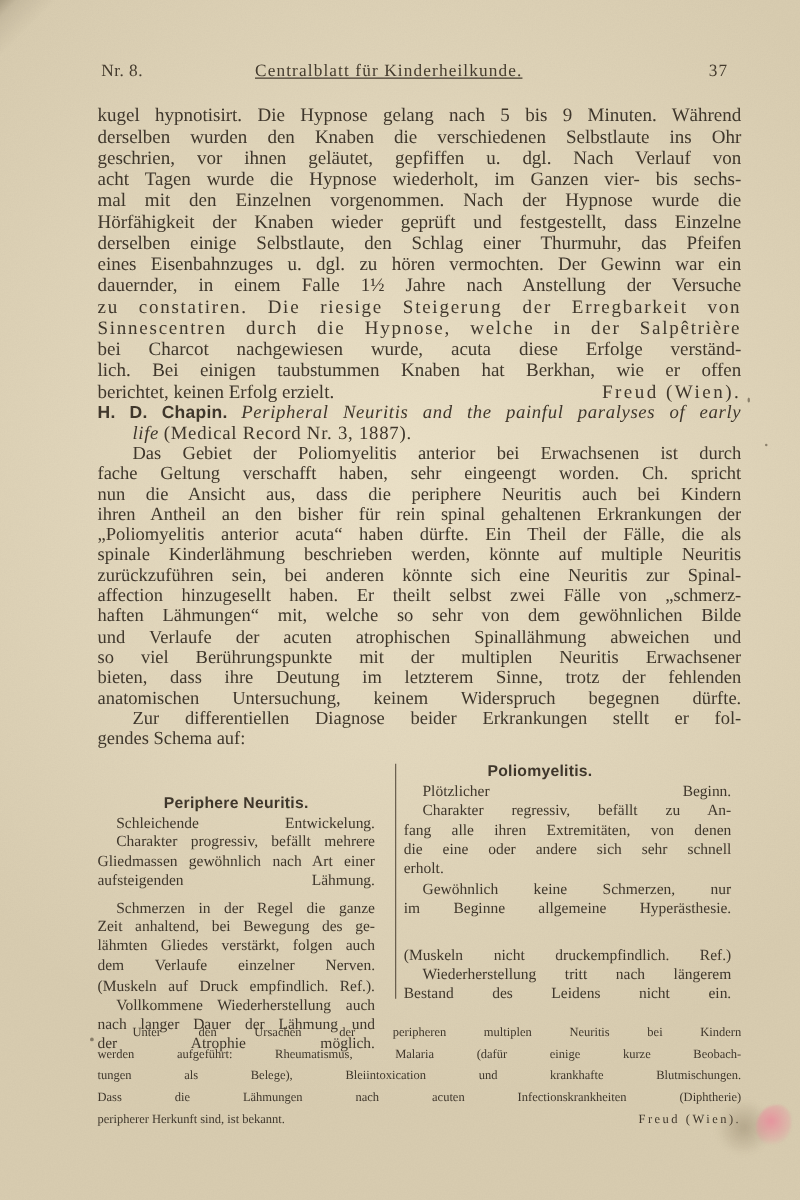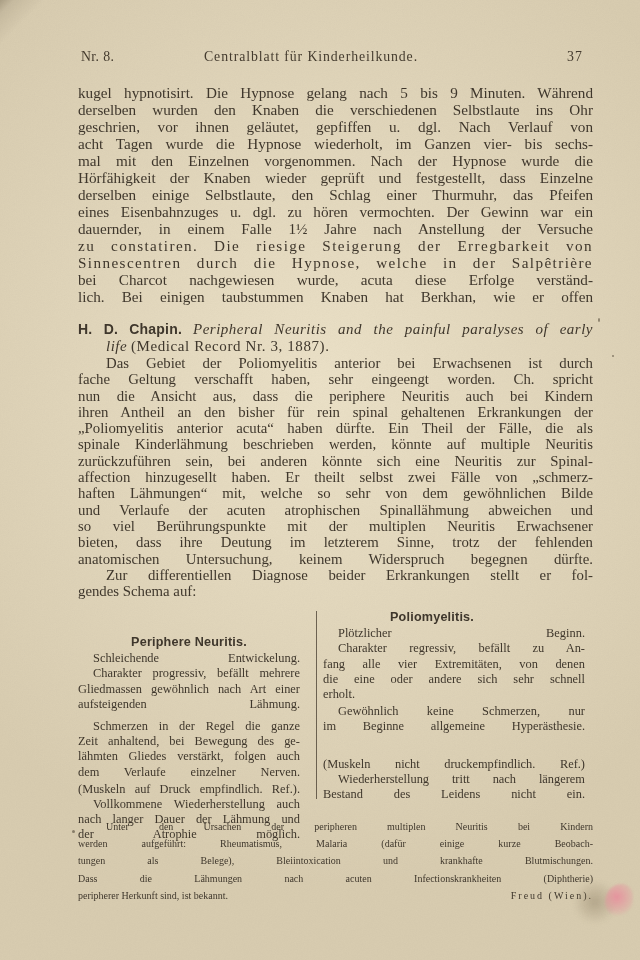--- a/index.html
+++ b/index.html
@@ -11,21 +11,21 @@
       linear-gradient(135deg, rgba(96,84,62,0.38) 0px, rgba(96,84,62,0.14) 10px, rgba(96,84,62,0) 32px),
       radial-gradient(120% 90% at 50% 40%, rgba(238,228,203,0.85), rgba(238,228,203,0) 58%),
       radial-gradient(150% 125% at 50% 48%, rgba(0,0,0,0) 55%, rgba(118,100,70,0.22) 100%),
       #d8ccb0;
   }
   .noise{position:absolute;left:0;top:0;width:640px;height:960px;opacity:.55;mix-blend-mode:multiply;pointer-events:none;}
   .block{position:absolute;}
   
   .hdr{top:49px;left:0;width:640px;height:18px;font-size:13.8px;letter-spacing:.4px;color:#443b2e;}
   .hdr .issue{position:absolute;left:81px;top:0;}
-  .hdr .journal{position:absolute;left:78px;width:466px;top:0;text-align:center;letter-spacing:.9px;}
+  .hdr .journal{position:absolute;left:78px;width:466px;top:0;text-align:center;letter-spacing:.9px;text-decoration:underline;}
   .hdr .pageno{position:absolute;left:567px;top:0;letter-spacing:1px;}
   
   .para{left:78px;width:515px;}
   .para .line{text-align:justify;text-align-last:justify;white-space:normal;}
   .line.noj{text-align-last:left;}
   .line.ind{text-indent:28px;}
   .line.sp{letter-spacing:1.4px;}
   .line.split{display:flex;justify-content:space-between;text-align:left;}
   .sig{letter-spacing:2px;}
   .p1{top:84px;font-size:15.2px;line-height:17px;}
@@ -86,20 +86,24 @@
       <div class="line">acht Tagen wurde die Hypnose wiederholt, im Ganzen vier- bis sechs-</div>
       <div class="line">mal mit den Einzelnen vorgenommen. Nach der Hypnose wurde die</div>
       <div class="line">Hörfähigkeit der Knaben wieder geprüft und festgestellt, dass Einzelne</div>
       <div class="line">derselben einige Selbstlaute, den Schlag einer Thurmuhr, das Pfeifen</div>
       <div class="line">eines Eisenbahnzuges u. dgl. zu hören vermochten. Der Gewinn war ein</div>
       <div class="line">dauernder, in einem Falle 1½ Jahre nach Anstellung der Versuche</div>
       <div class="line sp">zu constatiren. Die riesige Steigerung der Erregbarkeit von</div>
       <div class="line sp">Sinnescentren durch die Hypnose, welche in der Salpêtrière</div>
       <div class="line">bei Charcot nachgewiesen wurde, acuta diese Erfolge verständ-</div>
       <div class="line">lich. Bei einigen taubstummen Knaben hat Berkhan, wie er offen</div>
+      <div class="line split">
+        <span>berichtet, keinen Erfolg erzielt.</span>
+        <span class="sig">Freud (Wien).</span>
+      </div>
     </div>
 
   <div class="block chap">
     <div class="l1">
       <span class="name">H. D. Chapin.</span>
       <span> </span>
       <span class="it">Peripheral Neuritis and the painful paralyses of early</span>
     </div>
     <div class="l2">
       <span class="it">life</span>
@@ -142,21 +146,21 @@
         <div class="line">nach langer Dauer der Lähmung und</div>
         <div class="line noj">der Atrophie möglich.</div>
       </div>
   </div>
   <div class="block tdiv"></div>
   <div class="block tcol tcol-r">
     <div class="thead">Poliomyelitis.</div>
     <div>
         <div class="line ind noj">Plötzlicher Beginn.</div>
         <div class="line ind">Charakter regressiv, befällt zu An-</div>
-        <div class="line">fang alle vier Extremitäten, von denen</div>
+        <div class="line">fang alle ihren Extremitäten, von denen</div>
         <div class="line">die eine oder andere sich sehr schnell</div>
         <div class="line noj">erholt.</div>
         <div class="line ind g2">Gewöhnlich keine Schmerzen, nur</div>
         <div class="line noj">im Beginne allgemeine Hyperästhesie.</div>
         <div class="line g22">(Muskeln nicht druckempfindlich. Ref.)</div>
         <div class="line ind">Wiederherstellung tritt nach längerem</div>
         <div class="line noj">Bestand des Leidens nicht ein.</div>
       </div>
   </div>
 

